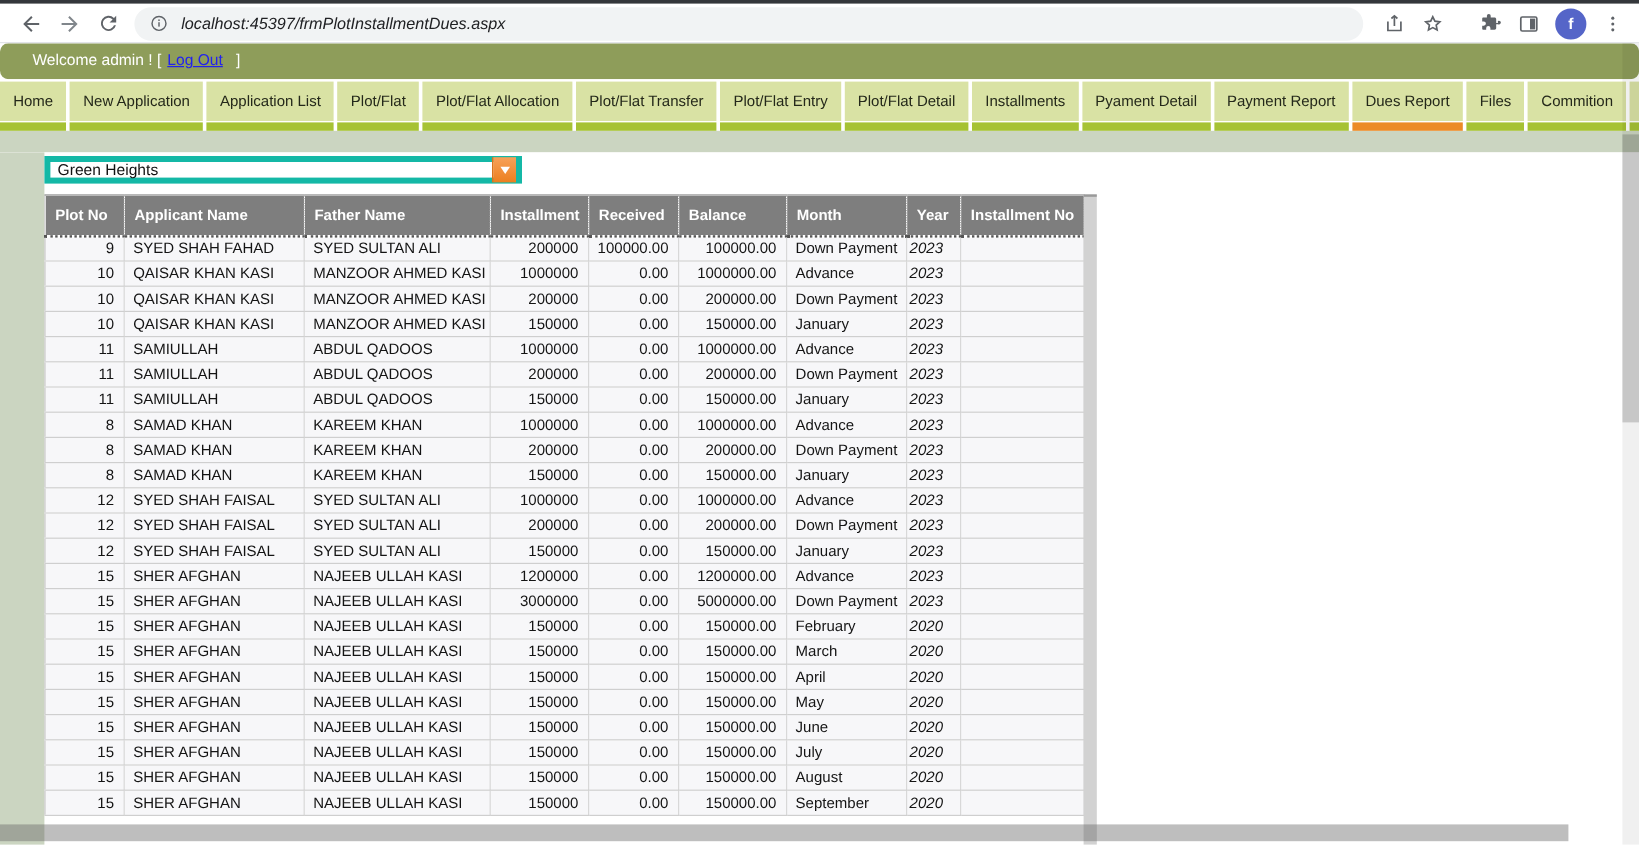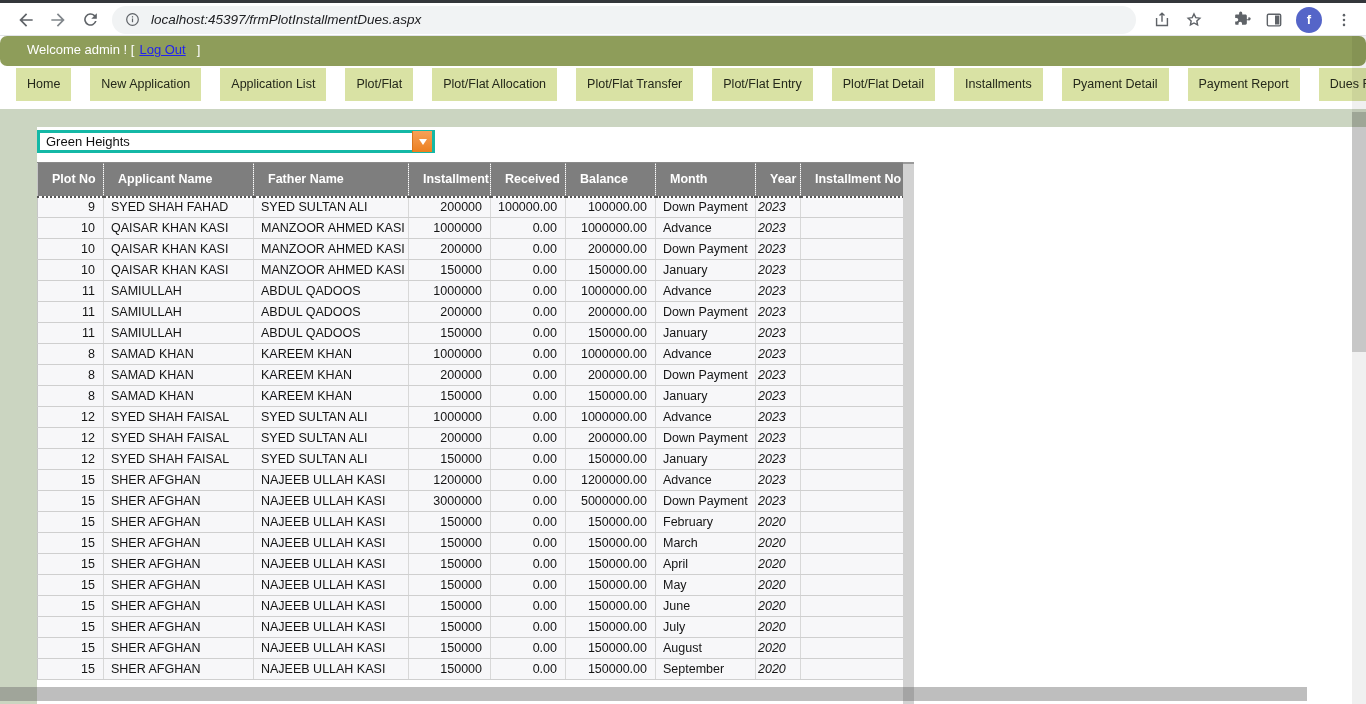--- a/index.html
+++ b/index.html
@@ -17,48 +17,48 @@
   .spacer16 { width:16px; flex:none; }
 
   
   .welcome { height:30px; background:#8e9d5a; color:#ffffff; font-size:13px; padding:6px 0 0 27px;border-radius:7px; }
   .welcome a { color:#2222ee; text-decoration:underline; cursor:pointer; margin:0 5px; }
   .welcome .bracket { margin-left:6px; }
   .white-gap { height:2px; background:#ffffff; }
 
   
   .tabs { height:41px; background:#ffffff; display:flex; }
-  .tab { display:flex; flex-direction:row; margin-right:3px; cursor:pointer; flex:none;padding-left:16px; }
+  .tab { display:flex; flex-direction:column; margin-right:3px; cursor:pointer; flex:none; }
   .tab.filler { flex:1; margin-right:0; cursor:default; }
   .tab-label { height:33px; line-height:33px; background:#d9e2a4; color:#24281a; font-size:12.5px; text-align:center; padding:0 11px; white-space:nowrap; }
   .tab-gap { height:1px; background:#ffffff; }
   .tab-strip { height:7px; background:#a6c234; }
   .tab.active .tab-strip { background:#ec8b27; }
 
   .sage-band { height:18px; background:#cbd5c1; }
 
   
   .content { position:relative; height:577px; background:#ffffff; }
   .left-strip { position:absolute; left:0; top:0; width:37px; height:100%; background:#cbd5c1; }
 
-  .dropdown { position:absolute; left:37px; top:3px; width:398px; height:23px; background:#ffffff; border:3px solid #14b8a6; display:flex; align-items:center; cursor:pointer; }
+  .dropdown { position:absolute; left:37px; top:3px; width:398px; height:23px; background:#ffffff; border:5px solid #14b8a6; display:flex; align-items:center; cursor:pointer; }
   .dd-value { flex:1; font-size:13px; color:#111; padding-left:6px; }
   .dd-btn { width:20px; height:21px; background:linear-gradient(#f7a159,#ec7f1f); border-left:1px solid #d9741c; display:flex; align-items:center; justify-content:center; flex:none; }
   .dd-tri { width:0; height:0; border-left:4px solid transparent; border-right:4px solid transparent; border-top:6px solid #ffffff; }
 
   .grid-wrap { position:absolute; left:37px; top:35px; }
   .grid-scroll-strip { position:absolute; left:866px; top:35px; bottom:0; width:11px; background:#d2d2d2; border-top:2px solid #9a9a9a; }
   .grid-wrap { left:37px; }
   .grid-scroll-strip { left:903px; }
 
   table.grid { border-collapse:collapse; table-layout:fixed; width:866px; border-left:1px solid #c6c6c6; }
   table.grid col.c0{width:66px} table.grid col.c1{width:150px} table.grid col.c2{width:155px}
   table.grid col.c3{width:82px} table.grid col.c4{width:75px} table.grid col.c5{width:90px}
   table.grid col.c6{width:100px} table.grid col.c7{width:45px} table.grid col.c8{width:103px}
-  table.grid th { height:34px; background:#7e7e7e; color:#ffffff; font-size:12.5px; font-weight:bold; text-align:left; padding:0 0 0 14px; border-right:1px dotted #aeaeae; border-bottom:2px dotted #555; border-top:1px solid #8a8a8a; white-space:nowrap; overflow:hidden; }
+  table.grid th { height:34px; background:#7e7e7e; color:#ffffff; font-size:12.5px; font-weight:bold; text-align:left; padding:0 0 0 8px; border-right:1px dotted #aeaeae; border-bottom:2px dotted #555; border-top:1px solid #8a8a8a; white-space:nowrap; overflow:hidden; }
   table.grid td { height:21px; background:#f7f7f9; color:#141414; font-size:12.5px; border-right:1px solid #d8d8d8; border-bottom:1px solid #cfcfcf; white-space:nowrap; overflow:hidden; padding:0 7px; }
   table.grid td.a-r { text-align:right; padding-right:8px; }
   table.grid td.a-l { text-align:left; }
   table.grid td.a-c { text-align:left; padding:0 2px;font-style:italic; }
 
   
   .hscroll { position:absolute; left:0; top:687px; width:1307px; height:14px; background:rgba(100,100,100,0.42); cursor:pointer; }
   .vscroll { position:absolute; right:0; top:36px; width:14px; height:668px; background:rgba(0,0,0,0.06); cursor:pointer; }
   .vthumb { position:absolute; left:0; top:76px; width:14px; height:240px; background:rgba(0,0,0,0.17); }
 

